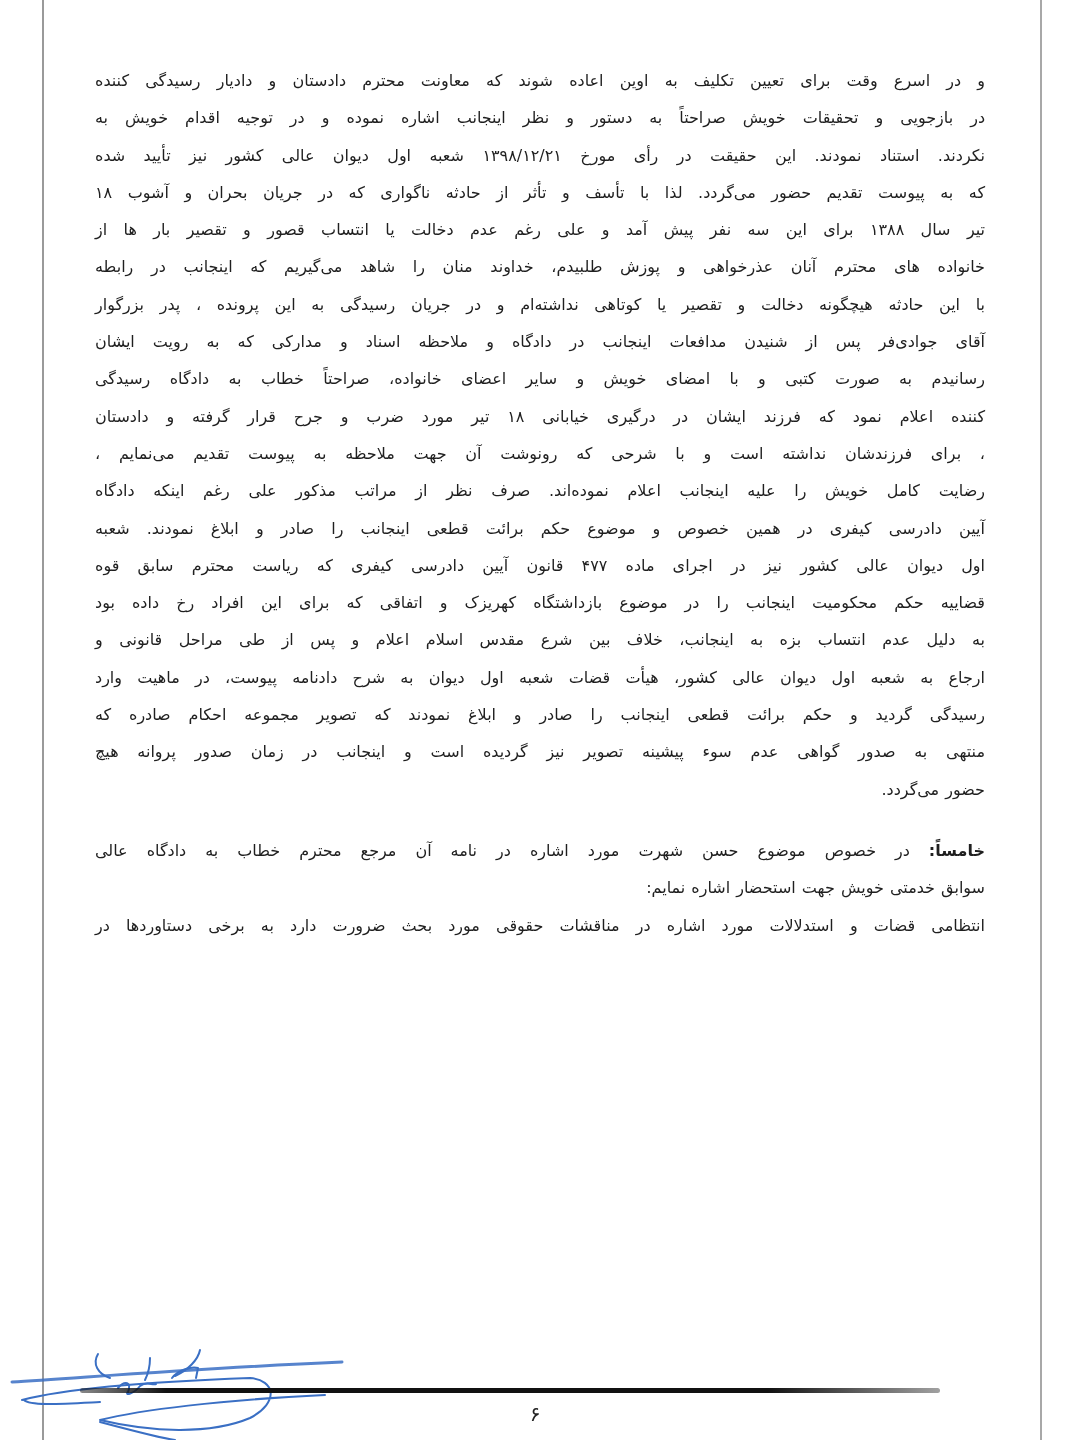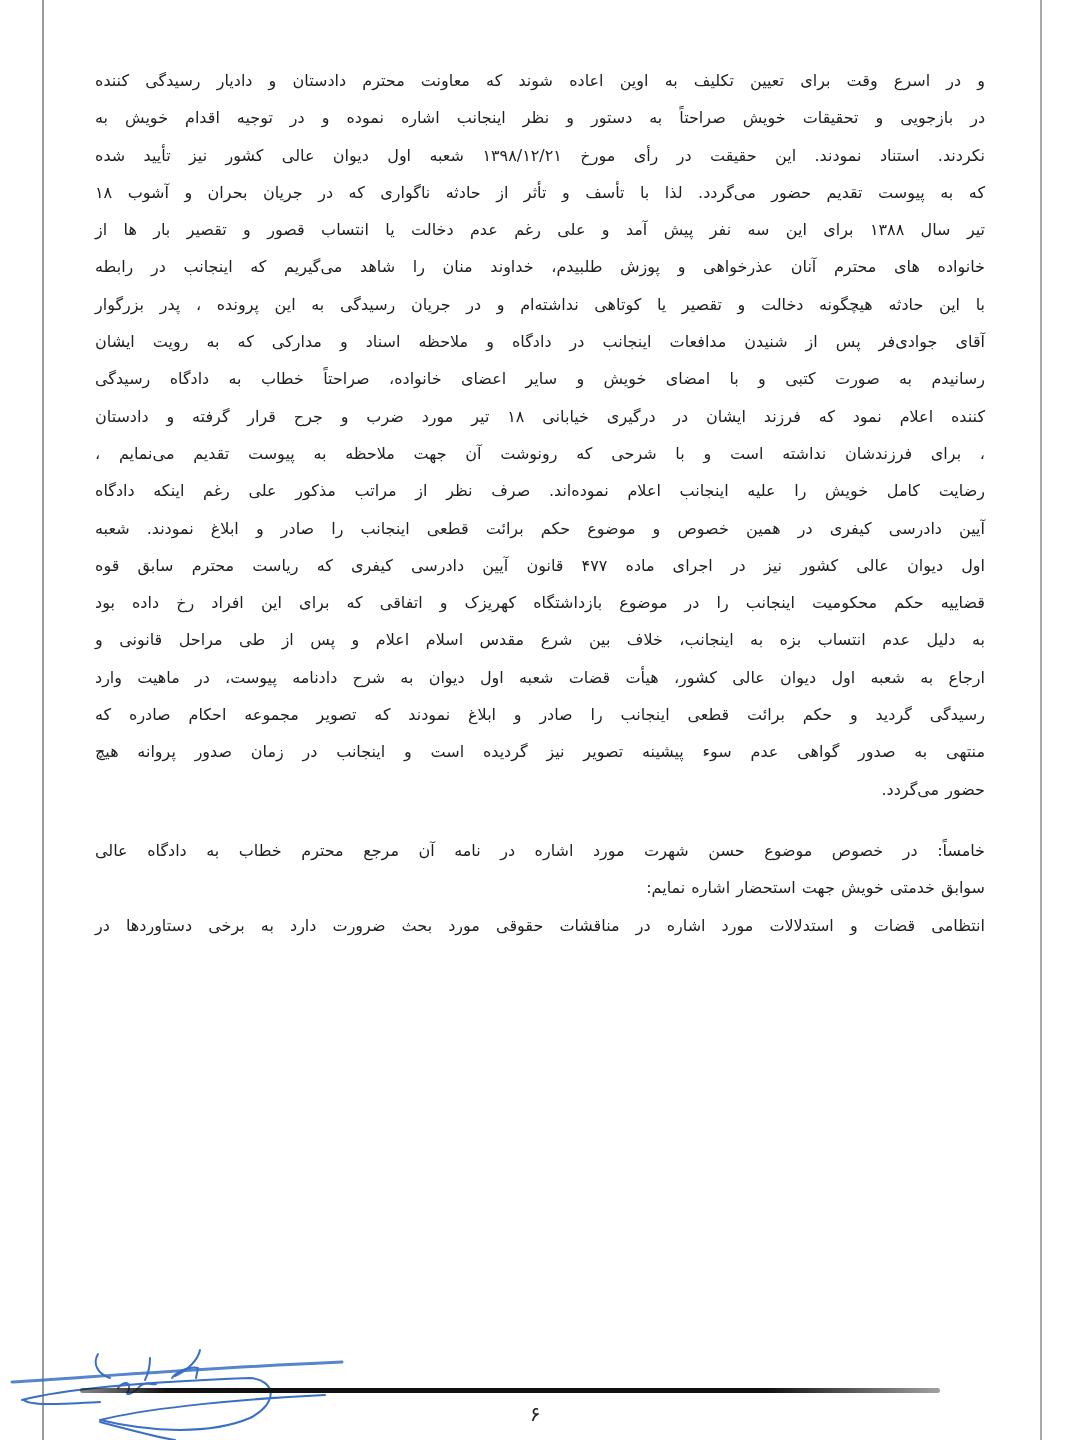--- a/index.html
+++ b/index.html
@@ -49,21 +49,21 @@
       word-spacing: 1px;
       letter-spacing: -0.2px;
     }
     .line.last {
       text-align-last: right;
     }
     .para-gap {
       height: 24px;
     }
     .label-bold {
-      font-weight: normal;
+      font-weight: bold;
     }
     .rule {
       position: absolute;
       left: 80px;
       top: 1388px;
       width: 860px;
       height: 5px;
       background: linear-gradient(to right, rgba(20,20,20,0.5) 0%, #111 10%, #111 80%, rgba(20,20,20,0.4) 100%);
       border-radius: 3px;
     }

